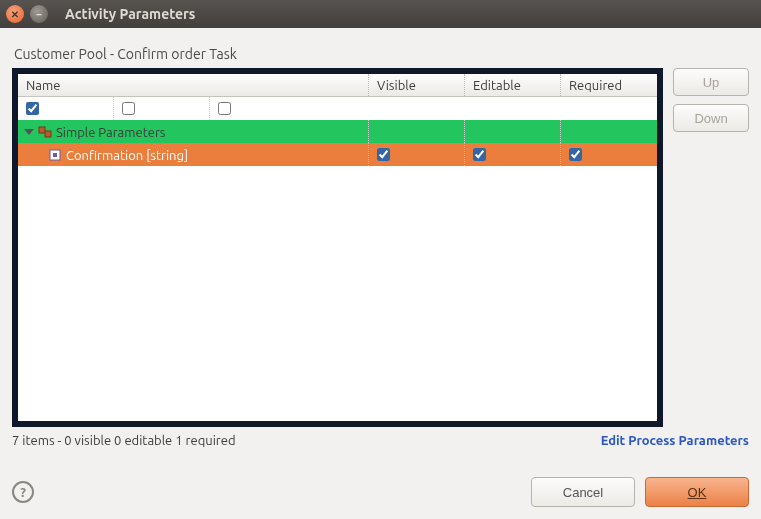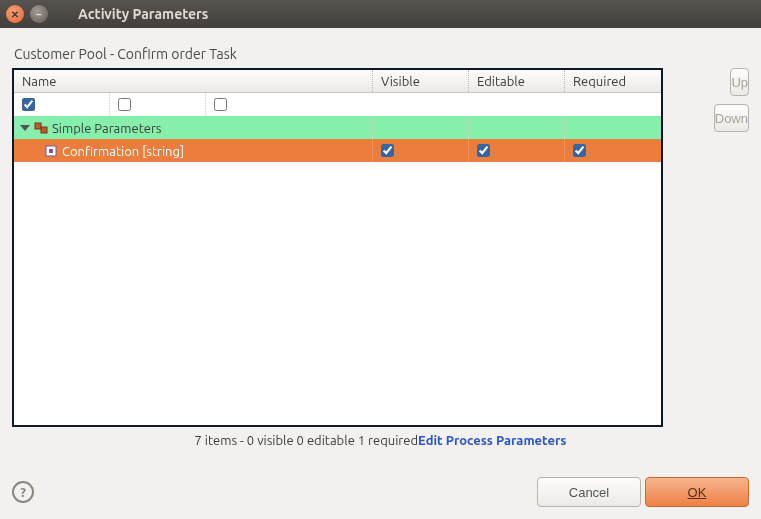--- a/index.html
+++ b/index.html
@@ -42,21 +42,21 @@
   margin: 8px 2px 6px 2px;
 }
 .midrow {
   display: flex;
   gap: 10px;
   flex: 1;
   min-height: 0;
 }
 .table-wrap {
   flex: 1;
-  border: 2px solid #0f172a;
+  border: 6px solid #0f172a;
   background: #fff;
   display: flex;
   flex-direction: column;
 }
 .thead {
   display: flex;
   background: linear-gradient(to bottom, #fdfcfb, #eceae6);
   border-bottom: 1px solid #c7c3bd;
 }
 .th {
@@ -102,45 +102,44 @@
 }
 .icon {
   display: inline-flex;
   width: 14px; height: 14px;
   align-items: center; justify-content: center;
   margin-right: 4px;
   font-size: 11px;
 }
 .tr.selected { background: #eb7e3c; color: #fff; }
 .tr.selected .td { border-right-color: rgba(255,255,255,0.35); }
-.tr.alt { background: #86efac; }
+.tr.alt { background: #22c55e; }
 input[type=checkbox] {
   width: 13px; height: 13px;
   accent-color: #3465a4;
 }
 .side-btns {
   display: flex;
   flex-direction: column;
   gap: 8px;
   width: 76px;
-  align-items: flex-end;
 }
 .btn {
   height: 28px;
   border: 1px solid #b7b3ac;
   border-radius: 4px;
   background: linear-gradient(to bottom, #fdfcfb, #eceae6);
   color: #555;
   font-size: 13px;
   cursor: pointer;
 }
 .btn:disabled { color: #a8a49d; cursor: default; }
 .status-row {
   display: flex;
-  justify-content: center;
+  justify-content: space-between;
   align-items: center;
   margin-top: 6px;
   font-size: 13px;
 }
 .link {
   color: #2a56c6;
   font-weight: bold;
   cursor: pointer;
 }
 .footer {
@@ -151,36 +150,36 @@
 }
 .help {
   width: 22px; height: 22px;
   border: 2px solid #8a8680;
   border-radius: 11px;
   display: flex; align-items: center; justify-content: center;
   color: #8a8680;
   font-weight: bold;
   cursor: pointer;
 }
-.footer-btns { display: flex; gap: 4px; }
+.footer-btns { display: flex; gap: 10px; }
 .footer-btns .btn { width: 104px; height: 30px; }
 .btn-primary {
   background: linear-gradient(to bottom, #f8b48e, #ec8147);
   border-color: #c86a32;
   color: #5a3014;
   text-decoration: underline;
 }
 </style>
 </head>
 <body>
 
 <div class="titlebar">
   <div class="win-btn win-close">✕</div>
   <div class="win-btn win-min">–</div>
-  <span style="margin-left:24px">Activity Parameters</span>
+  <span style="margin-left:11px">Activity Parameters</span>
 </div>
 
 <div class="content">
   <div class="subtitle">Customer Pool  - Confirm order Task</div>
 
   <div class="midrow">
     <div class="table-wrap">
       <div class="thead">
         <div class="th col-name">Name</div>
         <div class="th col-chk">Visible</div>

